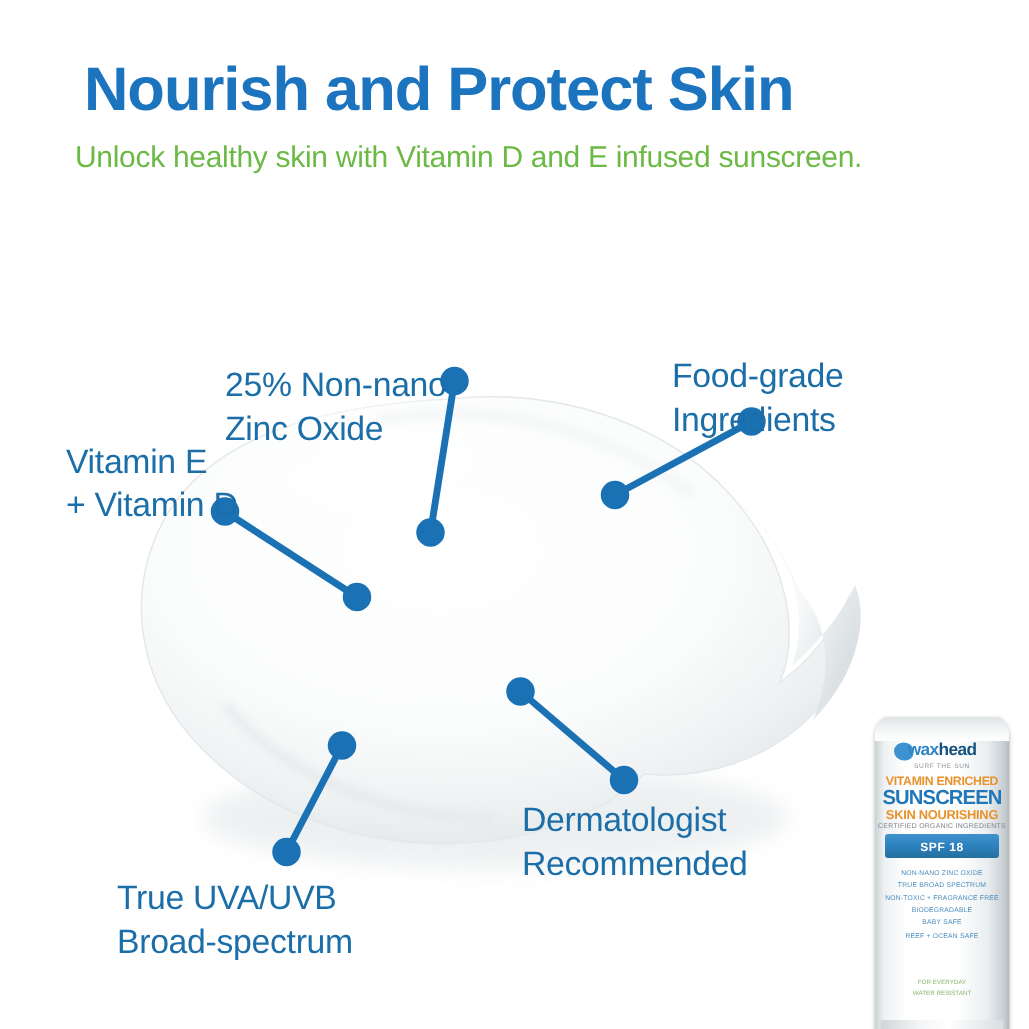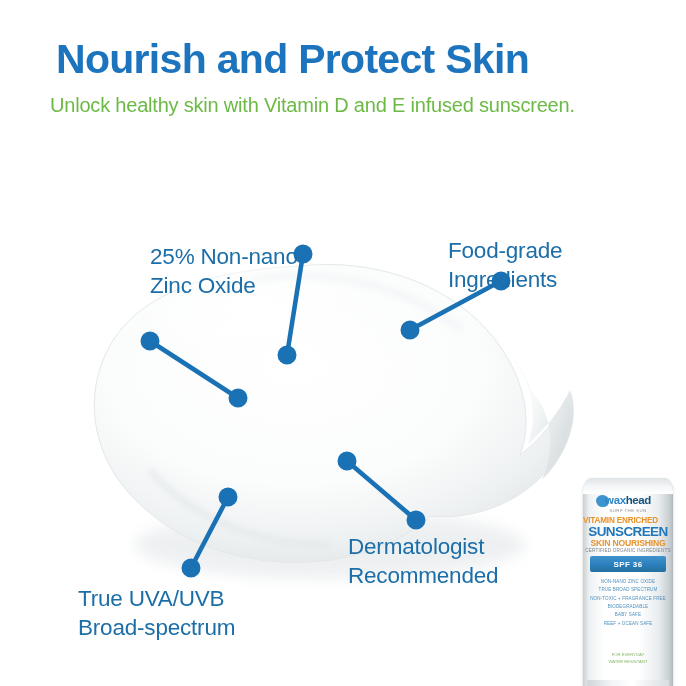--- a/index.html
+++ b/index.html
@@ -141,20 +141,21 @@
     position: absolute;
     left: 0; right: 0;
     top: 30px;
     text-align: center;
     font-size: 4.4px;
     letter-spacing: 0.4px;
     color: #8a9197;
   }
   .tube-l1 {
     position: absolute; left: 0; right: 0; top: 38px;
+    text-align: center;
     font-size: 8.2px; font-weight: 700; letter-spacing: -0.2px;
     color: #e8922c;
   }
   .tube-l2 {
     position: absolute; left: 0; right: 0; top: 46px;
     text-align: center;
     font-size: 13.5px; font-weight: 700; letter-spacing: -0.6px;
     color: #2277b8;
   }
   .tube-l3 {
@@ -301,20 +302,22 @@
       </g>
     </g>
   </svg>
 
   <div class="callout c-zinc">25% Non-nano
 Zinc Oxide</div>
 
   <div class="callout c-food">Food-grade
 Ingredients</div>
 
+  <div class="callout c-vitamins">Vitamin E
++ Vitamin D</div>
 
   <div class="callout c-uva">True UVA/UVB
 Broad-spectrum</div>
 
   <div class="callout c-derm">Dermatologist
 Recommended</div>
 
   <div class="tube">
     <div class="tube-body">
       <div class="tube-shoulder"></div>
@@ -328,21 +331,21 @@
       <div class="tube-tag">SURF THE SUN</div>
 
       <div class="tube-l1">VITAMIN ENRICHED</div>
 
       <div class="tube-l2">SUNSCREEN</div>
 
       <div class="tube-l3">SKIN NOURISHING</div>
 
       <div class="tube-l4">CERTIFIED ORGANIC INGREDIENTS</div>
 
-      <div class="tube-spf">SPF 36</div>
+      <div class="tube-spf">SPF 18</div>
 
       <div class="tube-claims">NON-NANO ZINC OXIDE
 TRUE BROAD SPECTRUM
 NON-TOXIC + FRAGRANCE FREE
 BIODEGRADABLE
 BABY SAFE
 REEF + OCEAN SAFE</div>
 
       <div class="tube-foot">FOR EVERYDAY
 WATER RESISTANT</div>

